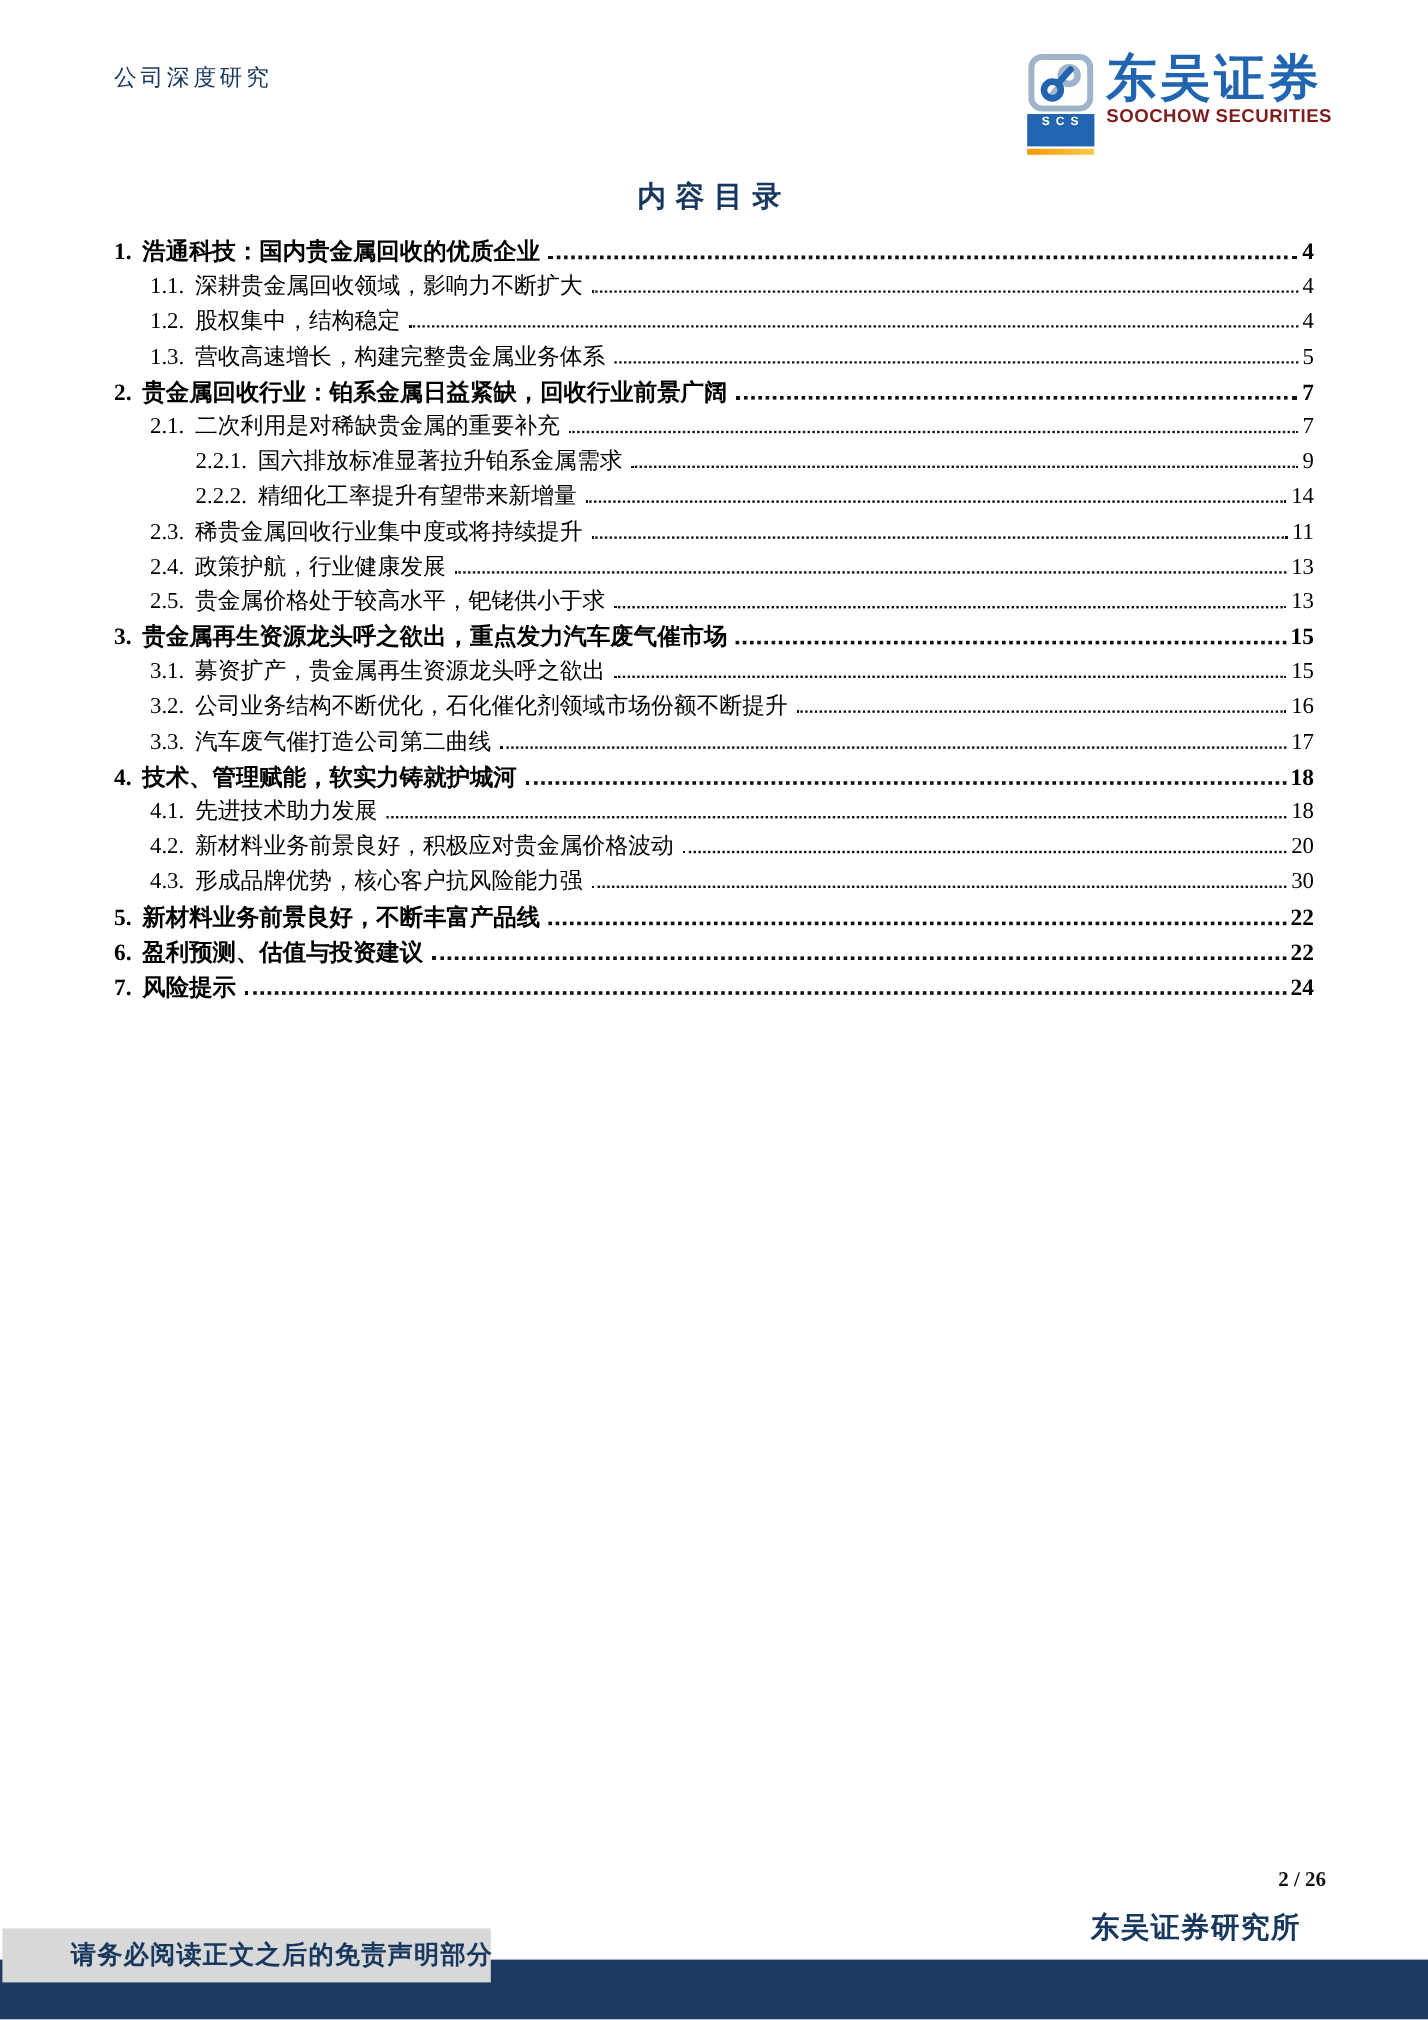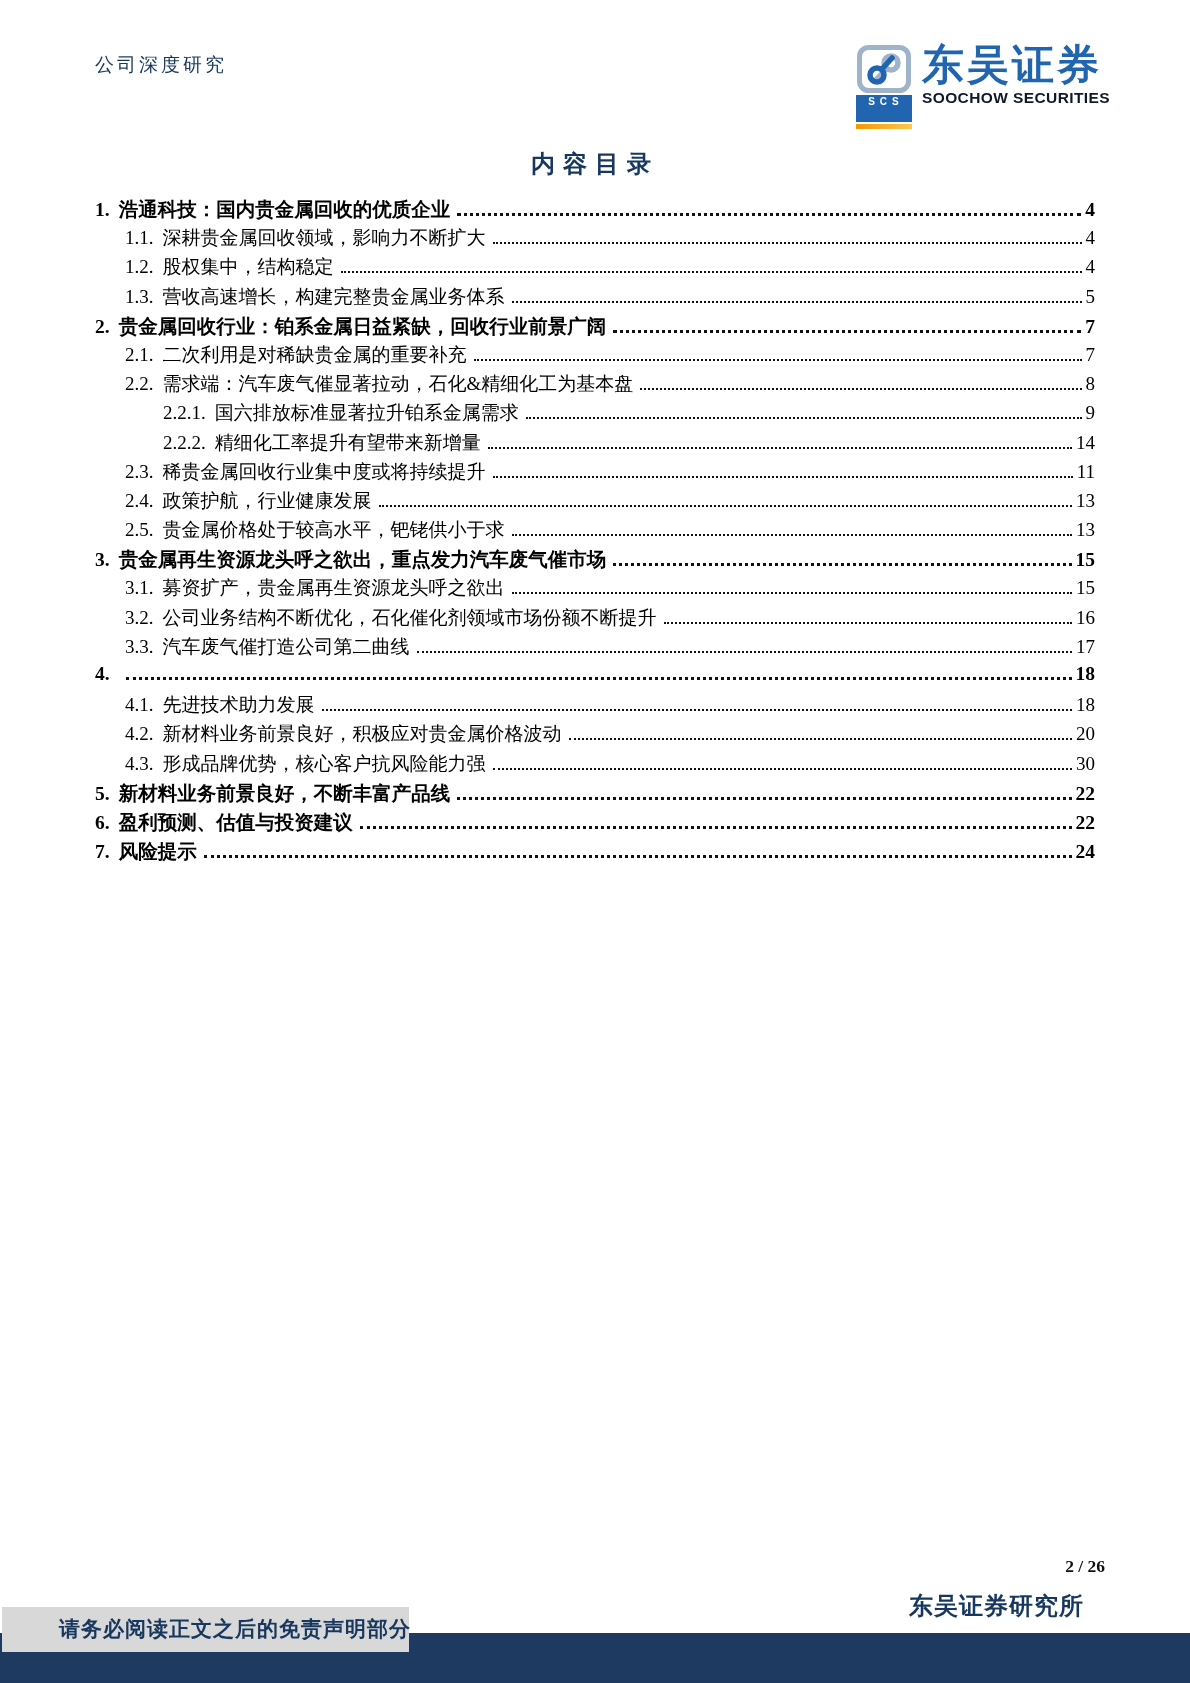--- a/index.html
+++ b/index.html
@@ -16,21 +16,21 @@
   .doc-header{position:absolute;top:44px;left:95px;right:80px;display:flex;justify-content:space-between;align-items:flex-start;}
   .category{color:#17375E;font-size:19px;letter-spacing:3px;padding-top:8px;}
   .brand{display:flex;align-items:flex-start;gap:10px;}
   .brand-icon-col{width:56px;display:flex;flex-direction:column;}
   .brand-icon-col svg{display:block;}
   .scs-strip{margin-top:1px;background:#2165B1;color:#fff;font-family:"Liberation Sans",sans-serif;
     font-weight:bold;font-size:10px;letter-spacing:5px;text-align:center;line-height:13px;height:27px;padding-left:4px;box-sizing:border-box;}
   .orange-strip{margin-top:2px;height:5px;background:linear-gradient(90deg,#F39800,#FFC84D);}
   .brand-text{display:flex;flex-direction:column;line-height:1;}
   .brand-cn{color:#2165B1;font-family:"Liberation Sans",sans-serif;font-weight:bold;font-size:42px;letter-spacing:3px;}
-  .brand-en{color:#0f172a;font-family:"Liberation Sans",sans-serif;font-weight:bold;font-size:15.5px;letter-spacing:0.4px;margin-top:4px;}
+  .brand-en{color:#7f1d1d;font-family:"Liberation Sans",sans-serif;font-weight:bold;font-size:15.5px;letter-spacing:0.4px;margin-top:4px;}
 
   
   .toc-title{position:absolute;top:148px;left:0;right:0;text-align:center;
     color:#17375E;font-size:24px;font-weight:bold;letter-spacing:8px;}
 
   
   .toc{position:absolute;top:196px;left:95px;width:1000px;}
   .toc-row{display:flex;align-items:baseline;height:29.2px;font-size:19px;color:#000;}
   .toc-row .toc-num{flex:none;margin-right:9px;}
   .toc-row .toc-text{flex:none;white-space:nowrap;}
@@ -108,26 +108,20 @@
       <span class="toc-text">贵金属回收行业：铂系金属日益紧缺，回收行业前景广阔</span>
       <span class="toc-dots"></span>
       <span class="toc-page">7</span>
     </div>
       <div class="toc-row lv2">
       <span class="toc-num">2.1.</span>
       <span class="toc-text">二次利用是对稀缺贵金属的重要补充</span>
       <span class="toc-dots"></span>
       <span class="toc-page">7</span>
     </div>
-      <div class="toc-row lv2">
-      <span class="toc-num">2.2.</span>
-      <span class="toc-text">需求端：汽车废气催显著拉动，石化&amp;精细化工为基本盘</span>
-      <span class="toc-dots"></span>
-      <span class="toc-page">8</span>
-    </div>
       <div class="toc-row lv3">
       <span class="toc-num">2.2.1.</span>
       <span class="toc-text">国六排放标准显著拉升铂系金属需求</span>
       <span class="toc-dots"></span>
       <span class="toc-page">9</span>
     </div>
       <div class="toc-row lv3">
       <span class="toc-num">2.2.2.</span>
       <span class="toc-text">精细化工率提升有望带来新增量</span>
       <span class="toc-dots"></span>
@@ -170,20 +164,21 @@
       <span class="toc-page">16</span>
     </div>
       <div class="toc-row lv2">
       <span class="toc-num">3.3.</span>
       <span class="toc-text">汽车废气催打造公司第二曲线</span>
       <span class="toc-dots"></span>
       <span class="toc-page">17</span>
     </div>
       <div class="toc-row lv1">
       <span class="toc-num">4.</span>
+      <span class="toc-text">技术、管理赋能，软实力铸就护城河</span>
       <span class="toc-dots"></span>
       <span class="toc-page">18</span>
     </div>
       <div class="toc-row lv2">
       <span class="toc-num">4.1.</span>
       <span class="toc-text">先进技术助力发展</span>
       <span class="toc-dots"></span>
       <span class="toc-page">18</span>
     </div>
       <div class="toc-row lv2">

